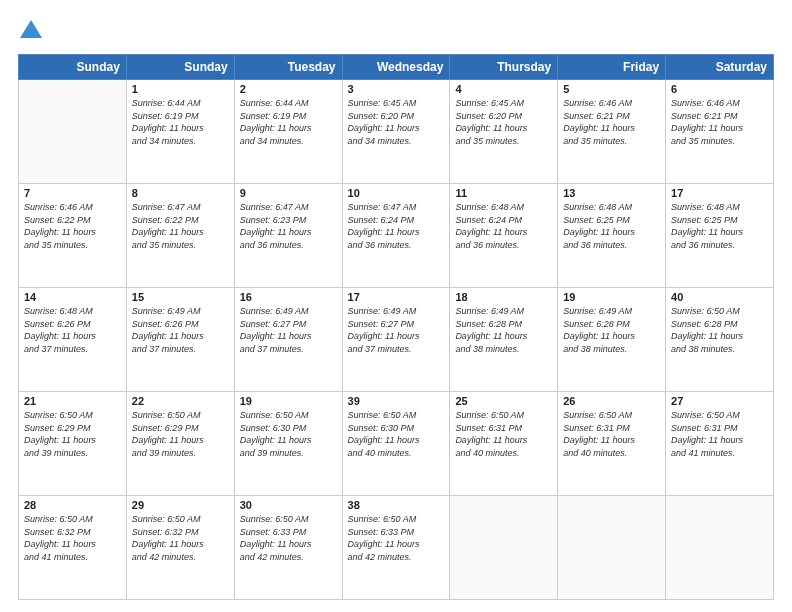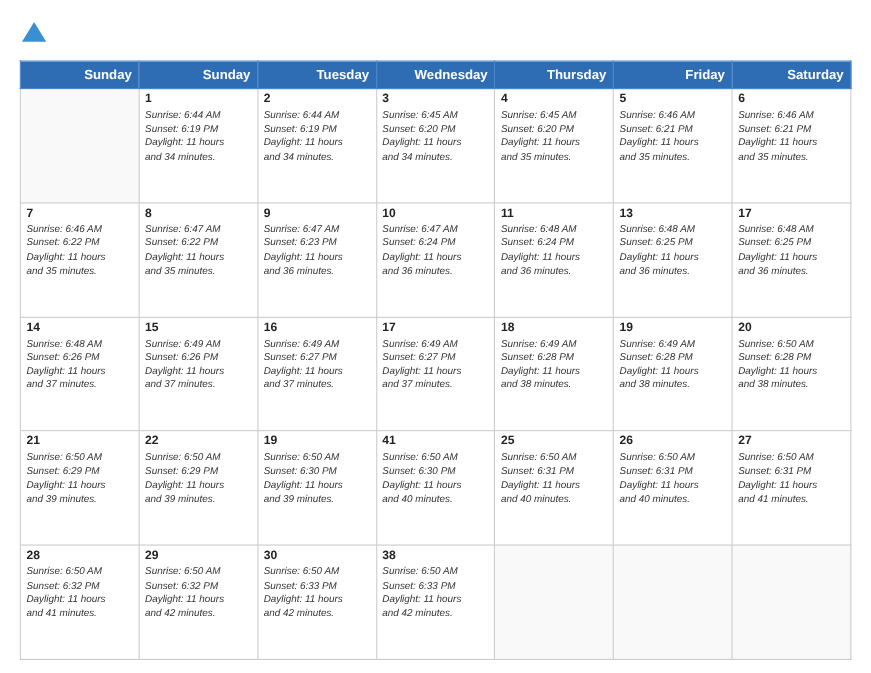--- a/index.html
+++ b/index.html
@@ -264,21 +264,21 @@
 and 38 minutes.</div>
           </td>
           <td>
             <span class="day-number">19</span>
             <div class="day-info" style="white-space: pre-line;">Sunrise: 6:49 AM
 Sunset: 6:28 PM
 Daylight: 11 hours
 and 38 minutes.</div>
           </td>
           <td>
-            <span class="day-number">20</span>
+            <span class="day-number">40</span>
             <div class="day-info" style="white-space: pre-line;">Sunrise: 6:50 AM
 Sunset: 6:28 PM
 Daylight: 11 hours
 and 38 minutes.</div>
           </td>
         </tr>
         <tr>
           <td>
             <span class="day-number">21</span>
             <div class="day-info" style="white-space: pre-line;">Sunrise: 6:50 AM
@@ -294,21 +294,21 @@
 and 39 minutes.</div>
           </td>
           <td>
             <span class="day-number">19</span>
             <div class="day-info" style="white-space: pre-line;">Sunrise: 6:50 AM
 Sunset: 6:30 PM
 Daylight: 11 hours
 and 39 minutes.</div>
           </td>
           <td>
-            <span class="day-number">41</span>
+            <span class="day-number">39</span>
             <div class="day-info" style="white-space: pre-line;">Sunrise: 6:50 AM
 Sunset: 6:30 PM
 Daylight: 11 hours
 and 40 minutes.</div>
           </td>
           <td>
             <span class="day-number">25</span>
             <div class="day-info" style="white-space: pre-line;">Sunrise: 6:50 AM
 Sunset: 6:31 PM
 Daylight: 11 hours

